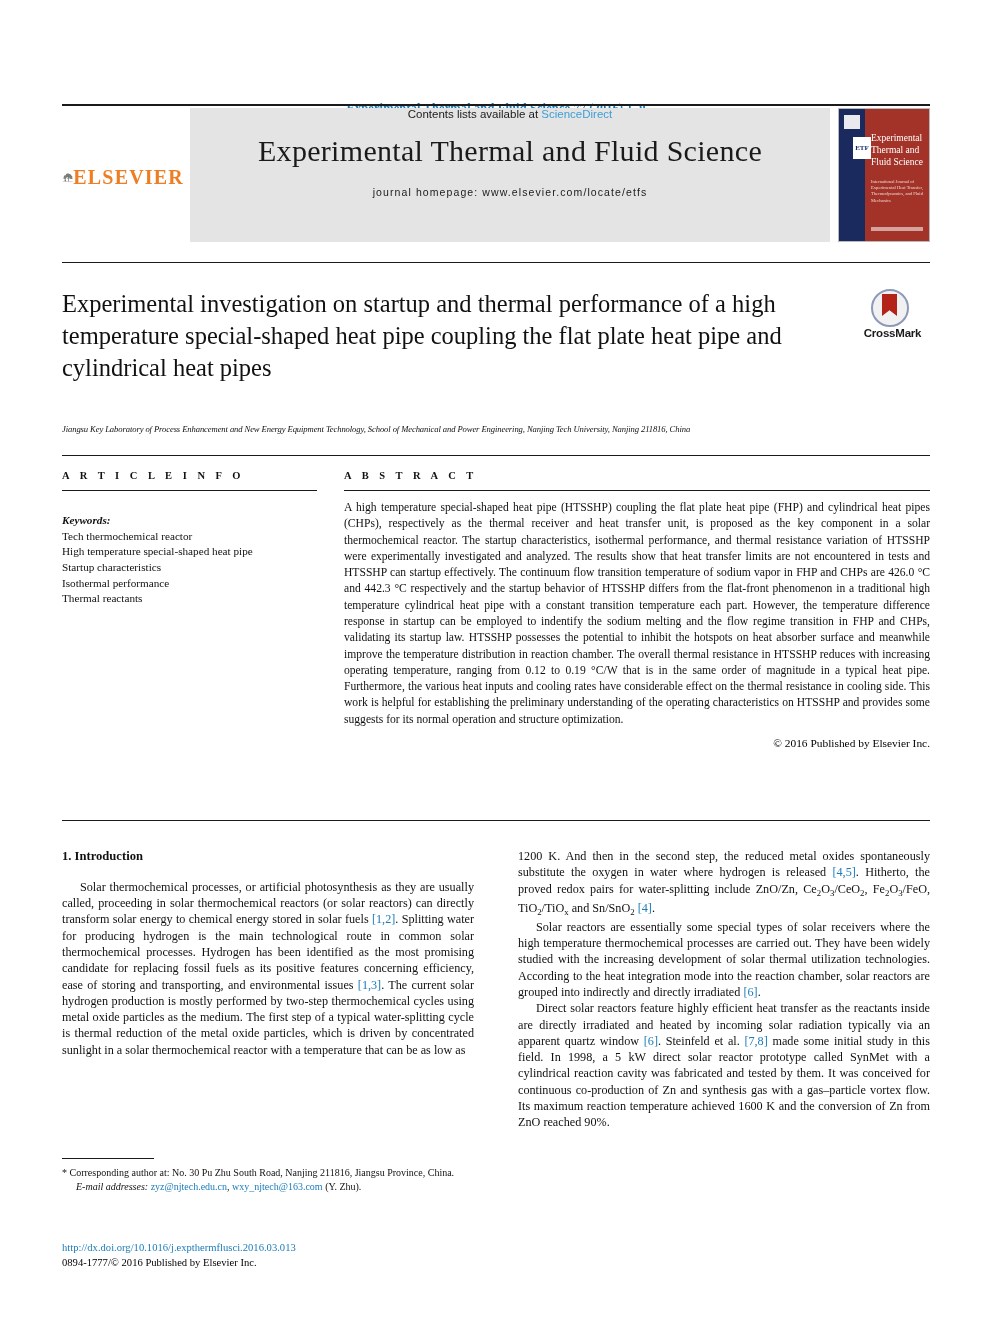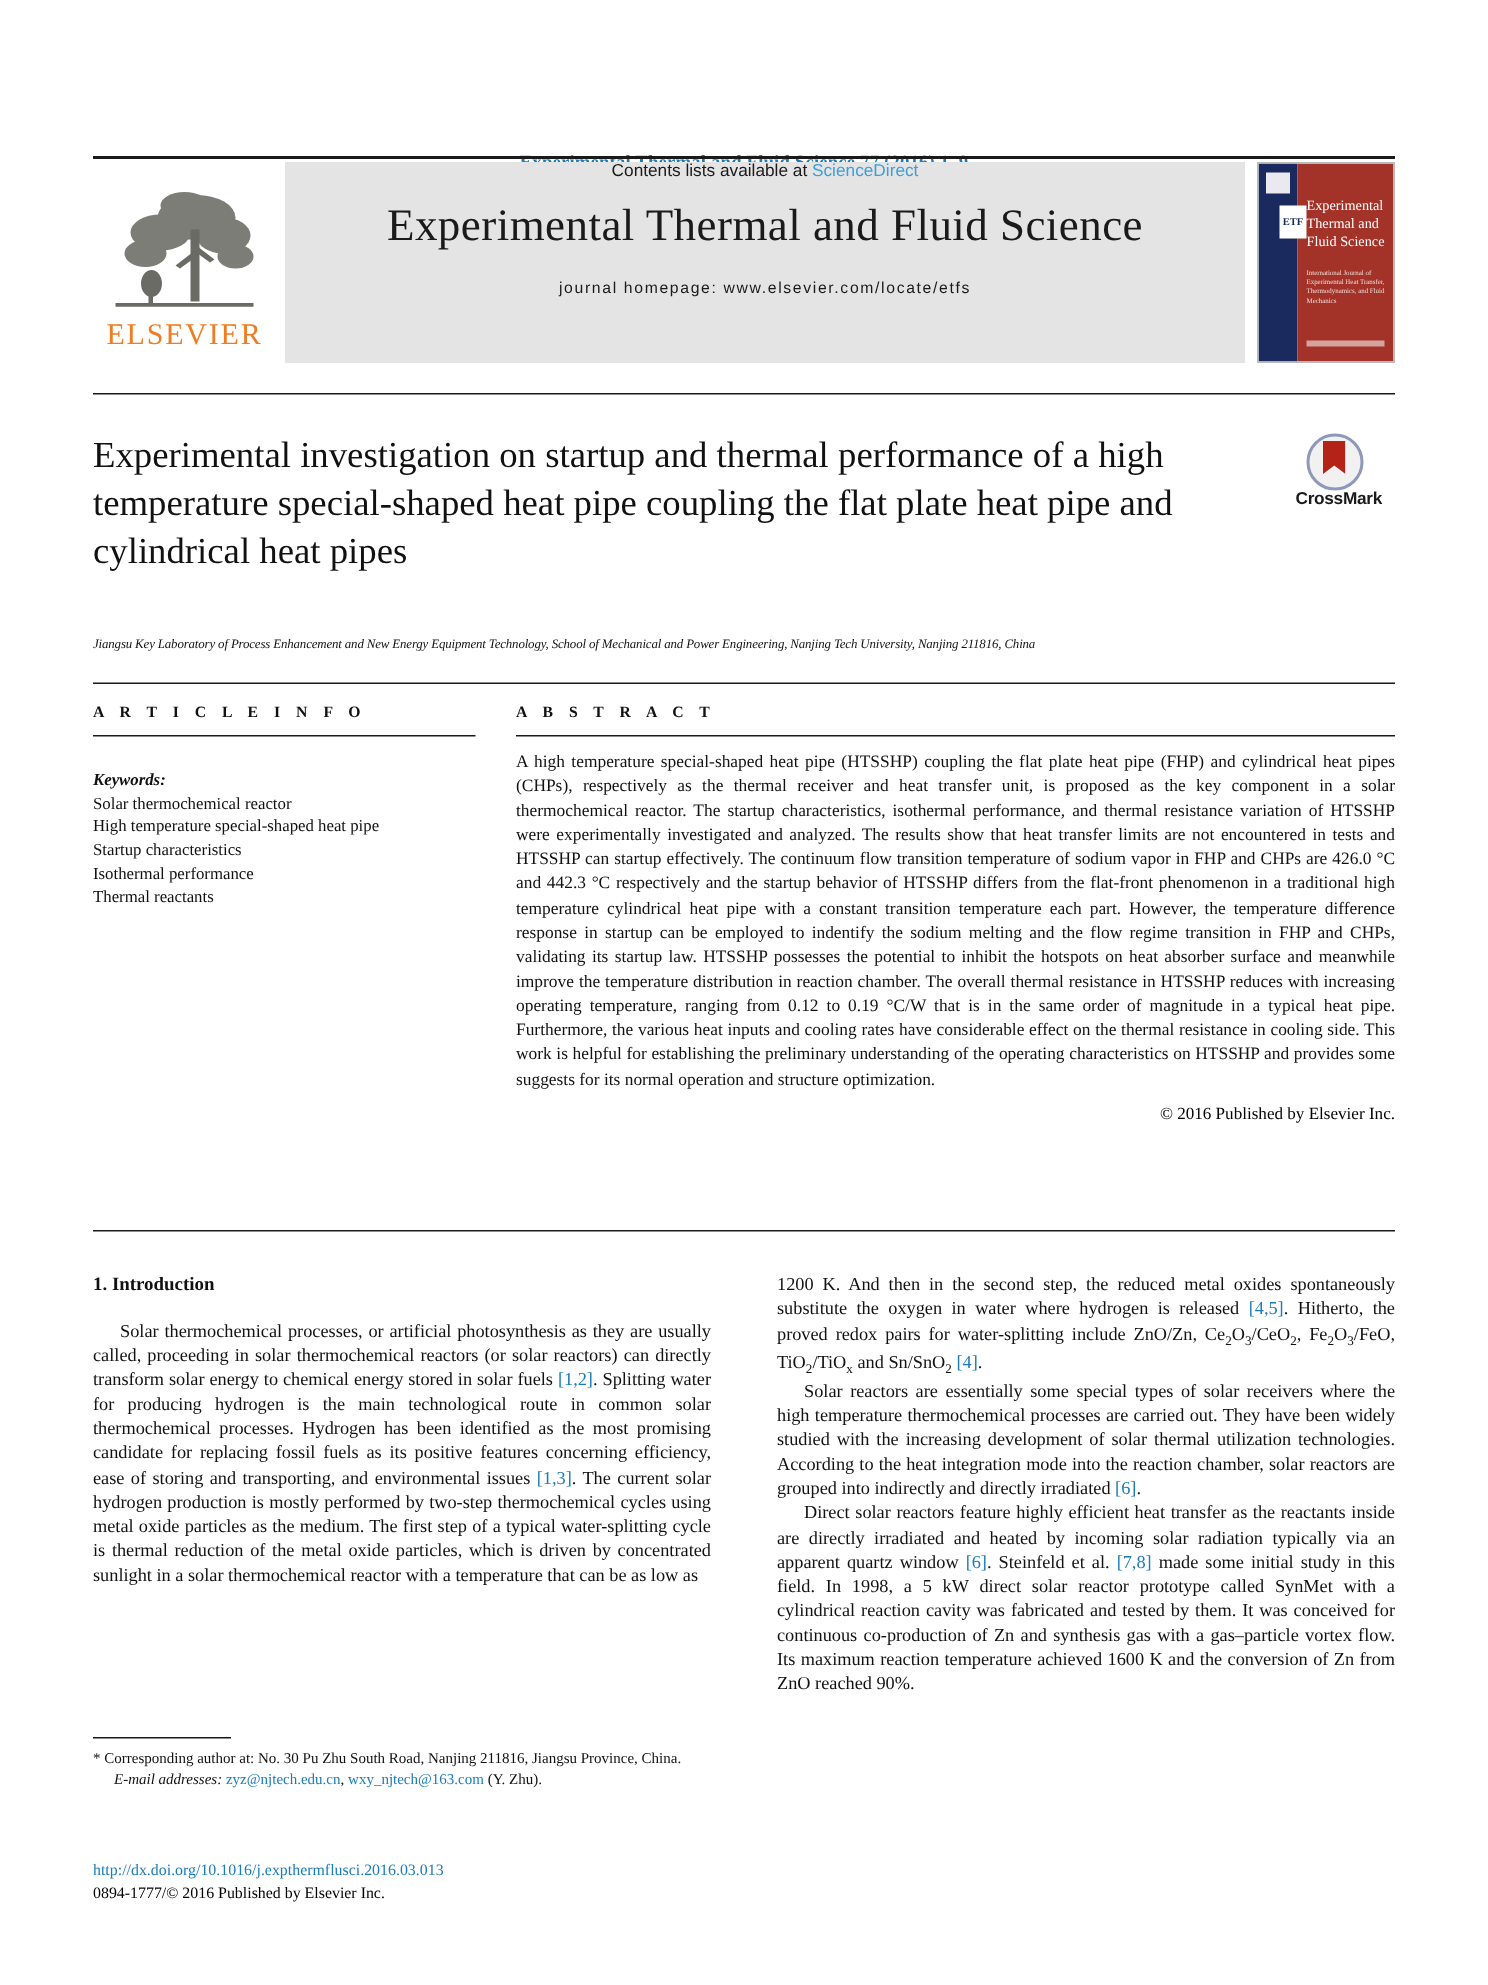--- a/index.html
+++ b/index.html
@@ -50,25 +50,26 @@
   .masthead-inner {
     display: flex;
     align-items: stretch;
     height: 134px;
     margin-top: 2px;
   }
   .elsevier-logo {
     width: 122px;
     flex: 0 0 122px;
     display: flex;
-    flex-direction: column;
+    flex-direction: row;
     align-items: center;
-    justify-content: center;
+    justify-content: flex-end;
     padding-top: 6px;
     box-sizing: border-box;
+    font-weight: bold;
   }
   .elsevier-tree {
     width: 104px;
     height: 92px;
   }
   .elsevier-word {
     font-family: "Liberation Serif", serif;
     font-size: 20px;
     letter-spacing: 1.2px;
     color: #ef7d22;
@@ -453,21 +454,21 @@
   <div class="affiliation">Jiangsu Key Laboratory of Process Enhancement and New Energy Equipment Technology, School of Mechanical and Power Engineering, Nanjing Tech University, Nanjing 211816, China</div>
 
   <div class="info-rule-top"></div>
 
   <div class="col-info">
     <div class="sec-head">A R T I C L E   I N F O</div>
     <div class="thin-rule"></div>
     <div class="info-gap"></div>
     <div class="info-block">
       <div class="ital">Keywords:</div>
-      <div>Solar thermochemical reactor</div>
+      <div>Tech thermochemical reactor</div>
       <div>High temperature special-shaped heat pipe</div>
       <div>Startup characteristics</div>
       <div>Isothermal performance</div>
       <div>Thermal reactants</div>
     </div>
   </div>
 
   <div class="col-abstract">
     <div class="sec-head">A B S T R A C T</div>
     <div class="thin-rule"></div>

